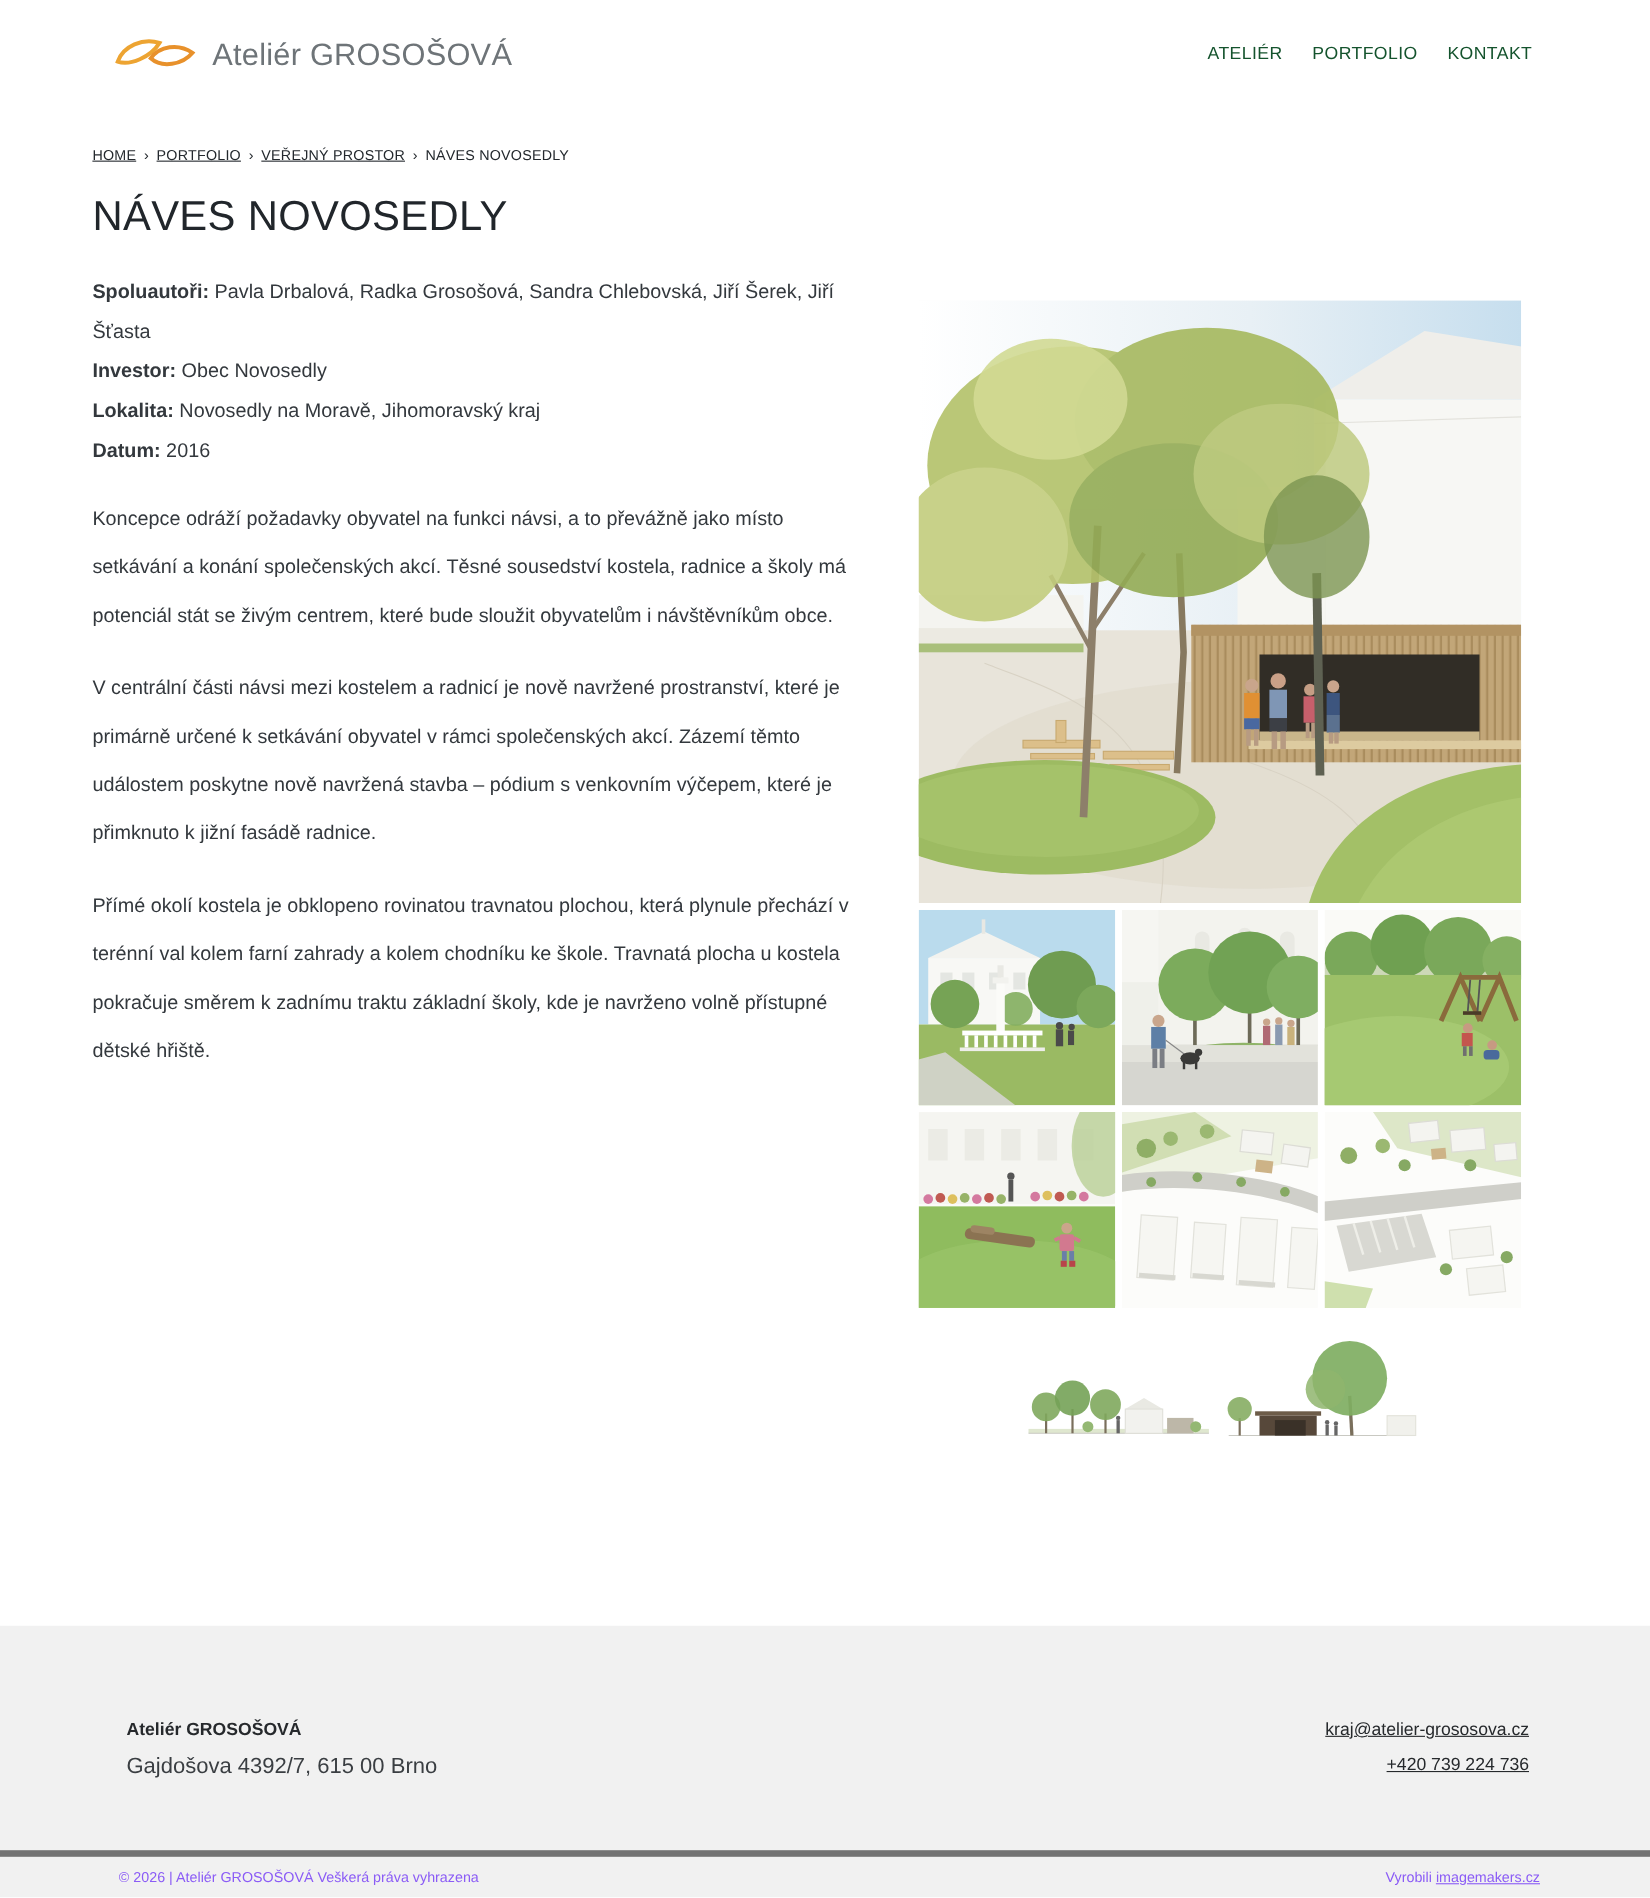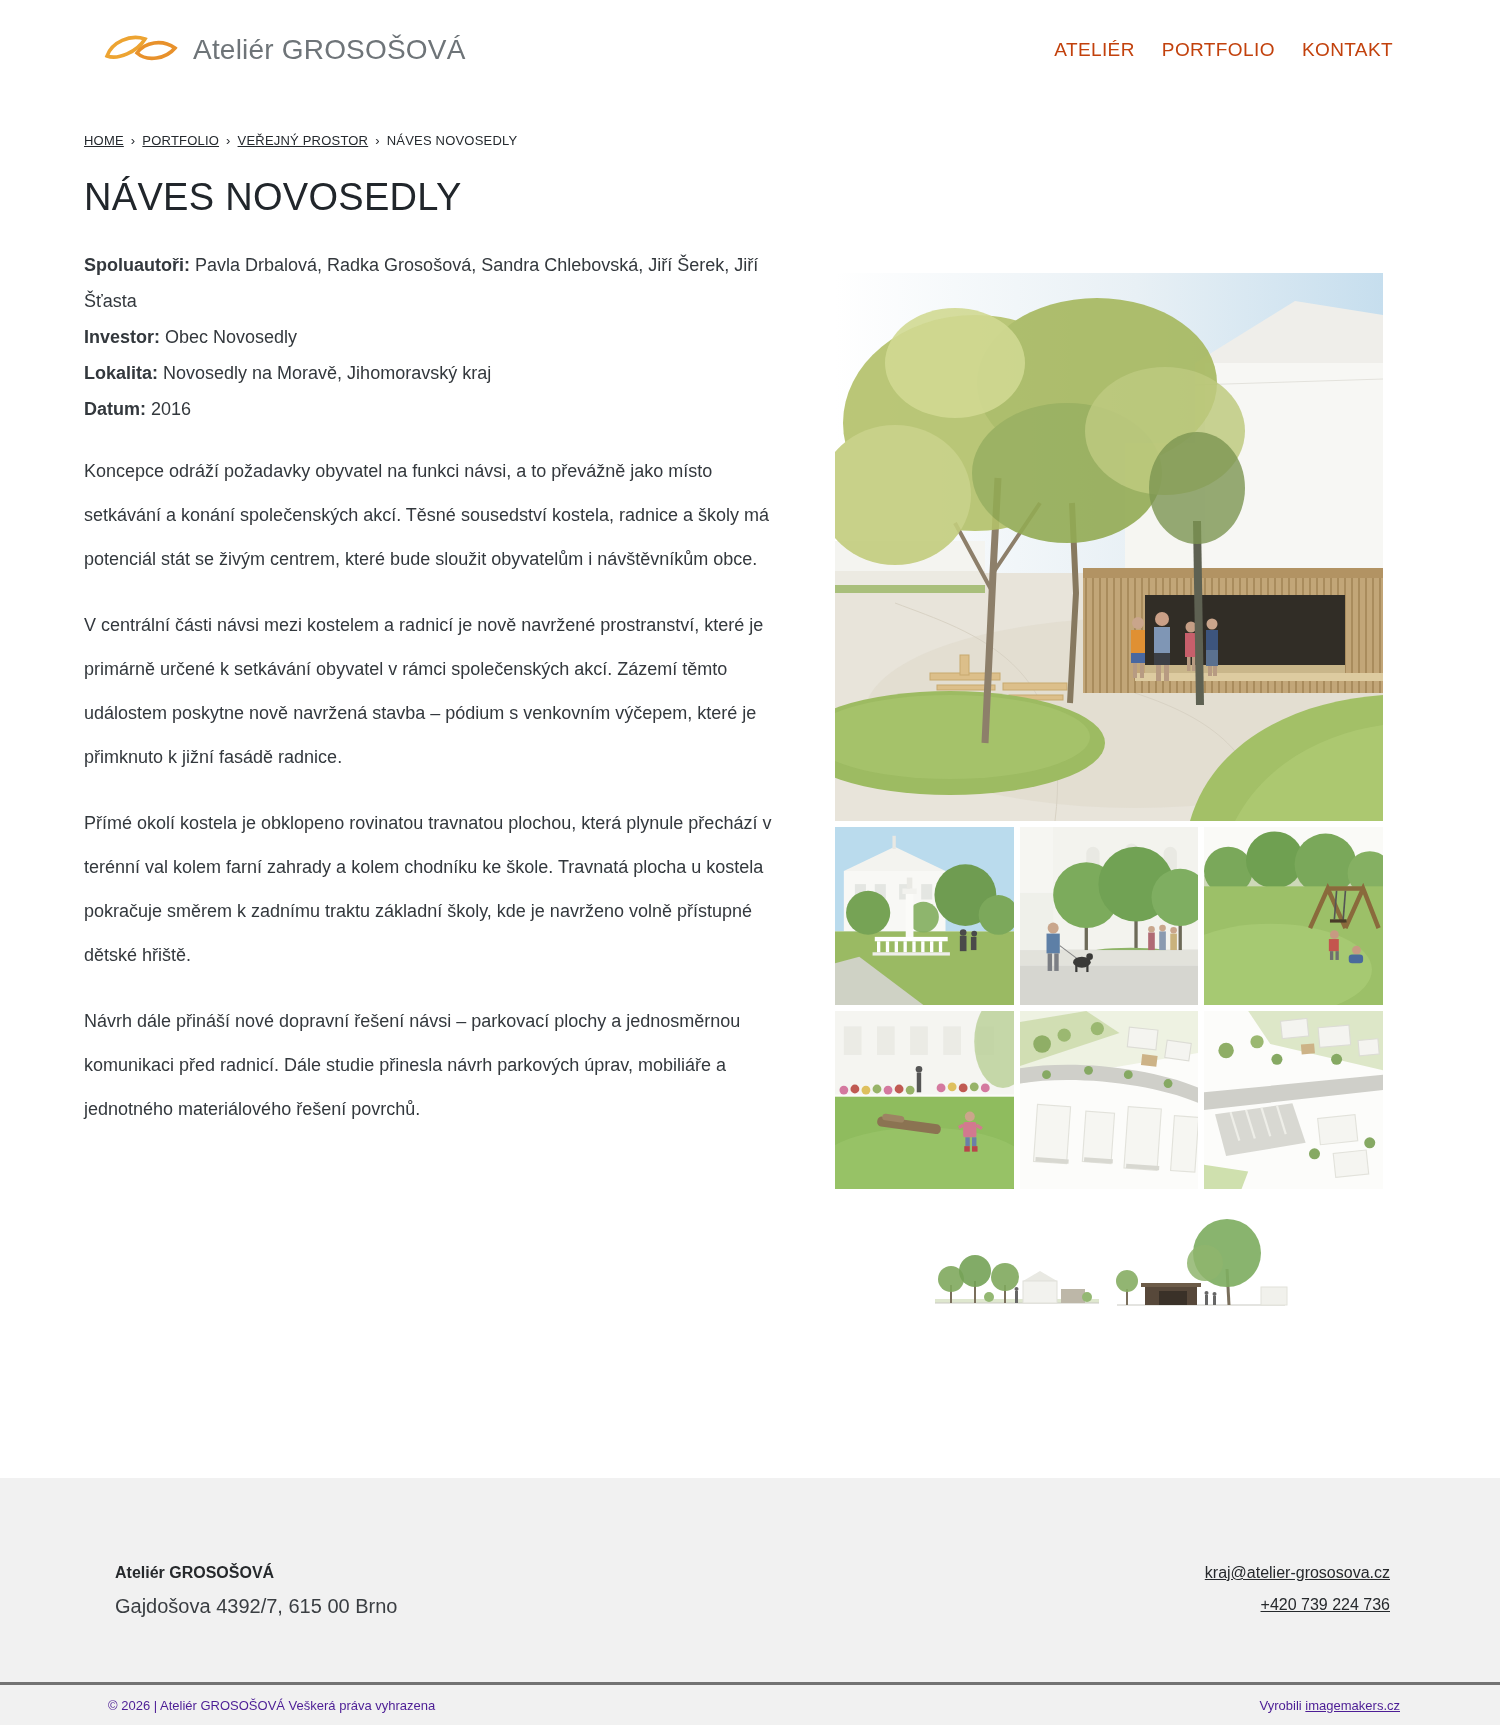--- a/index.html
+++ b/index.html
@@ -6,21 +6,21 @@
   html,body{margin:0;padding:0}
   body{width:1500px;background:#fff;font-family:"Liberation Sans",sans-serif;color:#33383d}
   a{color:inherit}
   svg{display:block}
 
   
   .header{height:100px;display:flex;align-items:center;justify-content:space-between;padding:0 107px 0 104px;background:#fff}
   .brand{display:flex;align-items:center;gap:15px;text-decoration:none}
   .brand-text{font-size:28px;color:#6e7478;letter-spacing:.2px}
   .nav{display:flex;gap:27px}
-  .nav a{text-decoration:none;font-size:19px;font-weight:500;color:#c2410c;letter-spacing:.4px}
+  .nav a{text-decoration:none;font-size:16px;font-weight:500;color:#14532d;letter-spacing:.4px}
 
   
   .main{height:1378px;padding-left:84px;overflow:hidden}
   .breadcrumb{padding-top:33px;font-size:13px;color:#24292e;letter-spacing:.2px}
   .breadcrumb a{text-decoration:underline}
   .breadcrumb .sep{margin:0 7px}
   .page-title{margin:28px 0 0;font-size:38px;font-weight:500;color:#21262b;letter-spacing:.3px}
   .columns{display:flex;margin-top:28px}
   .text-col{width:690px;font-size:18px}
   .meta{line-height:36px}
@@ -37,21 +37,21 @@
   .bottom-pair{margin-top:16px;display:flex;justify-content:center;gap:4px}
   .bottom-img{width:180px;height:160px}
 
   
   .footer{background:#f1f1f1}
   .footer-main{height:204px;padding:86px 110px 0 115px;display:flex;justify-content:space-between}
   .f-title{margin:0;font-size:16px;font-weight:bold;color:#26292c}
   .f-addr{margin:13px 0 0;font-size:20px;color:#3a3e42}
   .f-right{text-align:right}
   .f-right a{display:block;font-size:16px;color:#26292c;margin-bottom:14px;text-decoration:underline}
-  .footer-bar{border-top:3px solid #737373;height:43px;display:flex;align-items:center;justify-content:space-between;padding:0 100px 0 108px;font-size:13px;color:#4c1d95}
+  .footer-bar{border-top:6px solid #737373;height:43px;display:flex;align-items:center;justify-content:space-between;padding:0 100px 0 108px;font-size:13px;color:#8b5cf6}
   .footer-bar .credits a{text-decoration:underline}
 </style>
 </head>
 <body>
 
 <header class="header">
   <a class="brand" href="#">
     <span>
       <svg width="74" height="42" viewBox="0 0 74 42">
         <path d="M3 27 C8 13, 26 5, 41 10 C33 23, 14 31, 3 27 Z" fill="#fff" stroke="#EDA432" stroke-width="3.6"></path>
@@ -78,21 +78,20 @@
     <div class="text-col">
       <div class="meta">
         <p class="meta-line"><span class="lbl">Spoluautoři:</span> <span>Pavla Drbalová, Radka Grosošová, Sandra Chlebovská, Jiří Šerek, Jiří Šťasta</span></p>
         <p class="meta-line"><span class="lbl">Investor:</span> <span>Obec Novosedly</span></p>
         <p class="meta-line"><span class="lbl">Lokalita:</span> <span>Novosedly na Moravě, Jihomoravský kraj</span></p>
         <p class="meta-line"><span class="lbl">Datum:</span> <span>2016</span></p>
       </div>
       <p class="para">Koncepce odráží požadavky obyvatel na funkci návsi, a to převážně jako místo setkávání a konání společenských akcí. Těsné sousedství kostela, radnice a školy má potenciál stát se živým centrem, které bude sloužit obyvatelům i návštěvníkům obce.</p>
       <p class="para">V centrální části návsi mezi kostelem a radnicí je nově navržené prostranství, které je primárně určené k setkávání obyvatel v rámci společenských akcí. Zázemí těmto událostem poskytne nově navržená stavba – pódium s venkovním výčepem, které je přimknuto k jižní fasádě radnice.</p>
       <p class="para">Přímé okolí kostela je obklopeno rovinatou travnatou plochou, která plynule přechází v terénní val kolem farní zahrady a kolem chodníku ke škole. Travnatá plocha u kostela pokračuje směrem k zadnímu traktu základní školy, kde je navrženo volně přístupné dětské hřiště.</p>
-      <p class="para">Návrh dále přináší nové dopravní řešení návsi – parkovací plochy a jednosměrnou komunikaci před radnicí. Dále studie přinesla návrh parkových úprav, mobiliáře a jednotného materiálového řešení povrchů.</p>
     </div>
 
     <div class="gallery">
 
       <figure class="main-img" aria-label="visualization-square-with-stage">
         <svg width="548" height="548" viewBox="0 0 548 548">
           <defs>
             <linearGradient id="sky" x1="0" y1="0" x2="1" y2="0">
               <stop offset="0" stop-color="#ffffff"></stop>
                 <stop offset=".55" stop-color="#e8f0f5"></stop>

